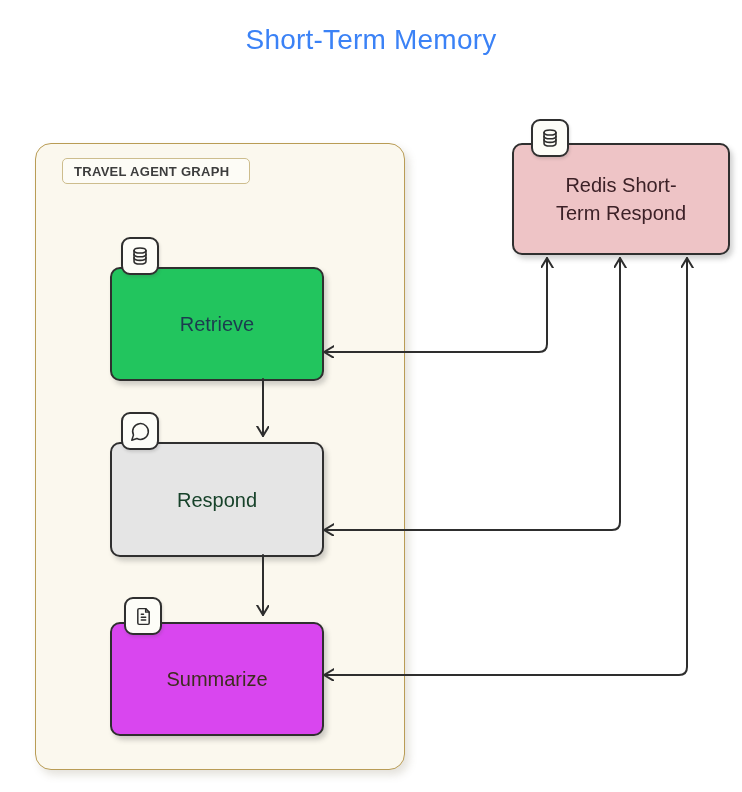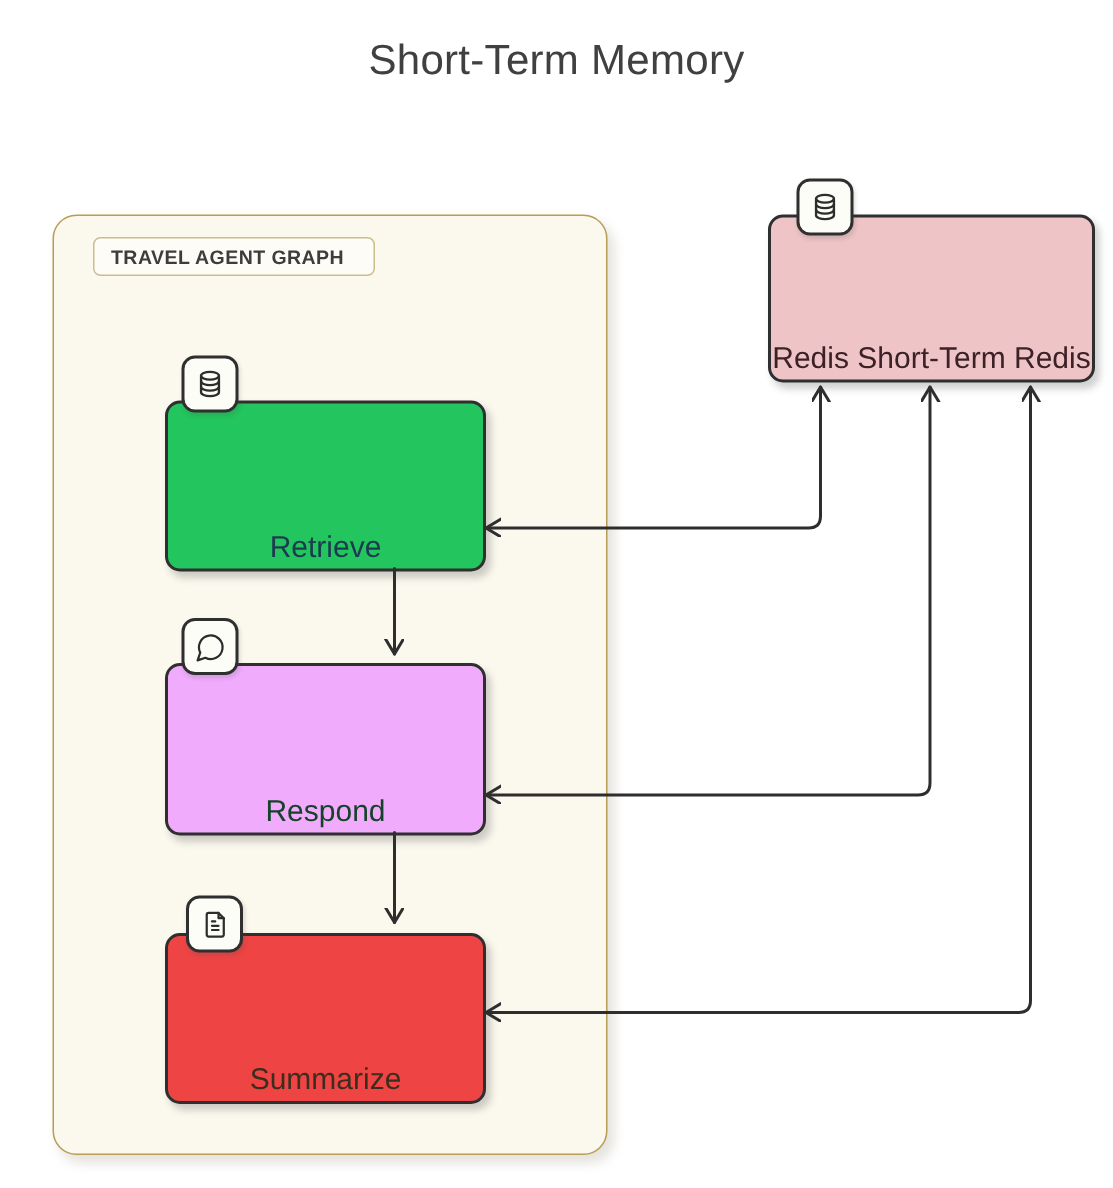--- a/index.html
+++ b/index.html
@@ -2,40 +2,40 @@
 <html><head>
 <meta charset="utf-8">
 <style>
   html, body { margin:0; padding:0; background:#ffffff; }
   .canvas {
     position:relative; width:742px; height:792px; overflow:hidden;
     font-family:"Liberation Sans", sans-serif; background:#ffffff;
   }
   .title {
     position:absolute; top:24px; left:0; width:100%;
-    text-align:center; font-size:28px; font-weight:500; color:#404040;
+    text-align:center; font-size:28px; font-weight:500; color:#3b82f6;
     letter-spacing:.2px;
   }
   .group-box {
     position:absolute; left:35px; top:143px; width:368px; height:625px;
     border:1.5px solid #b99c55; border-radius:16px;
     background:#fbf8ee;
     box-shadow:4px 5px 8px rgba(120,110,80,.20);
   }
   .group-label {
     position:absolute; left:62px; top:158px;
     padding:5px 20px 4px 11px;
     background:#fdfcf6; border:1px solid #cdbd8d; border-radius:5px;
     font-size:13px; font-weight:700; color:#3d3d3d; letter-spacing:.3px;
     white-space:nowrap;
   }
   .node {
     position:absolute;
     border:2px solid #2f2f2f; border-radius:10px;
-    display:flex; align-items:flex-end; justify-content:center;
+    display:flex; flex-direction:column; align-items:center; justify-content:center;
     font-size:20px; font-weight:500; line-height:1.4; text-align:center;
     box-shadow:3px 4px 5px rgba(70,70,70,.25);
   }
   #node-redis     { left:512px; top:143px; width:214px; height:108px; }
   #node-retrieve  { left:110px; top:267px; width:210px; height:110px; }
   #node-respond   { left:110px; top:442px; width:210px; height:111px; }
   #node-summarize { left:110px; top:622px; width:210px; height:110px; }
   .badge {
     position:absolute; width:38px; height:38px; box-sizing:border-box;
     background:#fdfdf8; border:2px solid #2f2f2f; border-radius:9px;
@@ -60,21 +60,21 @@
 
 <div class="canvas">
 
   <div class="title">Short-Term Memory</div>
 
   <div class="group-box" style="background: rgb(251, 248, 238); border-color: rgb(185, 156, 85);"></div>
   <div class="group-label">TRAVEL AGENT GRAPH</div>
 
   <div class="node" id="node-redis" style="background: rgb(238, 196, 198); color: rgb(60, 33, 39); border-color: rgb(47, 47, 47);">
     <span>Redis Short-</span>
-    <span>Term Redis</span>
+    <span>Term Respond</span>
   </div>
   <div class="badge" id="badge-redis">
     <svg width="22" height="22" viewBox="0 0 24 24">
       <ellipse cx="12" cy="6" rx="6.5" ry="2.8"></ellipse>
       <path d="M5.5 6 v12 c0 1.55 2.9 2.8 6.5 2.8 s6.5 -1.25 6.5 -2.8 V6"></path>
       <path d="M5.5 10 c0 1.55 2.9 2.8 6.5 2.8 s6.5 -1.25 6.5 -2.8"></path>
       <path d="M5.5 14 c0 1.55 2.9 2.8 6.5 2.8 s6.5 -1.25 6.5 -2.8"></path>
     </svg>
   </div>
 
@@ -83,31 +83,31 @@
   </div>
   <div class="badge" id="badge-retrieve">
     <svg width="22" height="22" viewBox="0 0 24 24">
       <ellipse cx="12" cy="6" rx="6.5" ry="2.8"></ellipse>
       <path d="M5.5 6 v12 c0 1.55 2.9 2.8 6.5 2.8 s6.5 -1.25 6.5 -2.8 V6"></path>
       <path d="M5.5 10 c0 1.55 2.9 2.8 6.5 2.8 s6.5 -1.25 6.5 -2.8"></path>
       <path d="M5.5 14 c0 1.55 2.9 2.8 6.5 2.8 s6.5 -1.25 6.5 -2.8"></path>
     </svg>
   </div>
 
-  <div class="node" id="node-respond" style="background: #f0abfc; color: rgb(23, 66, 42); border-color: rgb(47, 47, 47);">
+  <div class="node" id="node-respond" style="background: #e5e5e5; color: rgb(23, 66, 42); border-color: rgb(47, 47, 47);">
     <span>Respond</span>
     <span></span>
   </div>
   <div class="badge" id="badge-respond">
     <svg width="21" height="21" viewBox="0 0 24 24">
       <path d="M7.9 20 A9 9 0 1 0 4 16.1 L2 22 Z"></path>
     </svg>
   </div>
 
-  <div class="node" id="node-summarize" style="background: #ef4444; color: rgb(62, 45, 30); border-color: rgb(47, 47, 47);">
+  <div class="node" id="node-summarize" style="background: #d946ef; color: rgb(62, 45, 30); border-color: rgb(47, 47, 47);">
     <span>Summarize</span>
   </div>
   <div class="badge" id="badge-summarize">
     <svg width="21" height="21" viewBox="0 0 24 24">
       <path d="M14.5 3 H7 a1.5 1.5 0 0 0 -1.5 1.5 v15 A1.5 1.5 0 0 0 7 21 h10 a1.5 1.5 0 0 0 1.5 -1.5 V7 Z"></path>
       <path d="M14.5 3 v4 h4"></path>
       <path d="M9.5 9.5 h2.5"></path>
       <path d="M9.5 12.8 h5"></path>
       <path d="M9.5 16 h5"></path>
     </svg>

